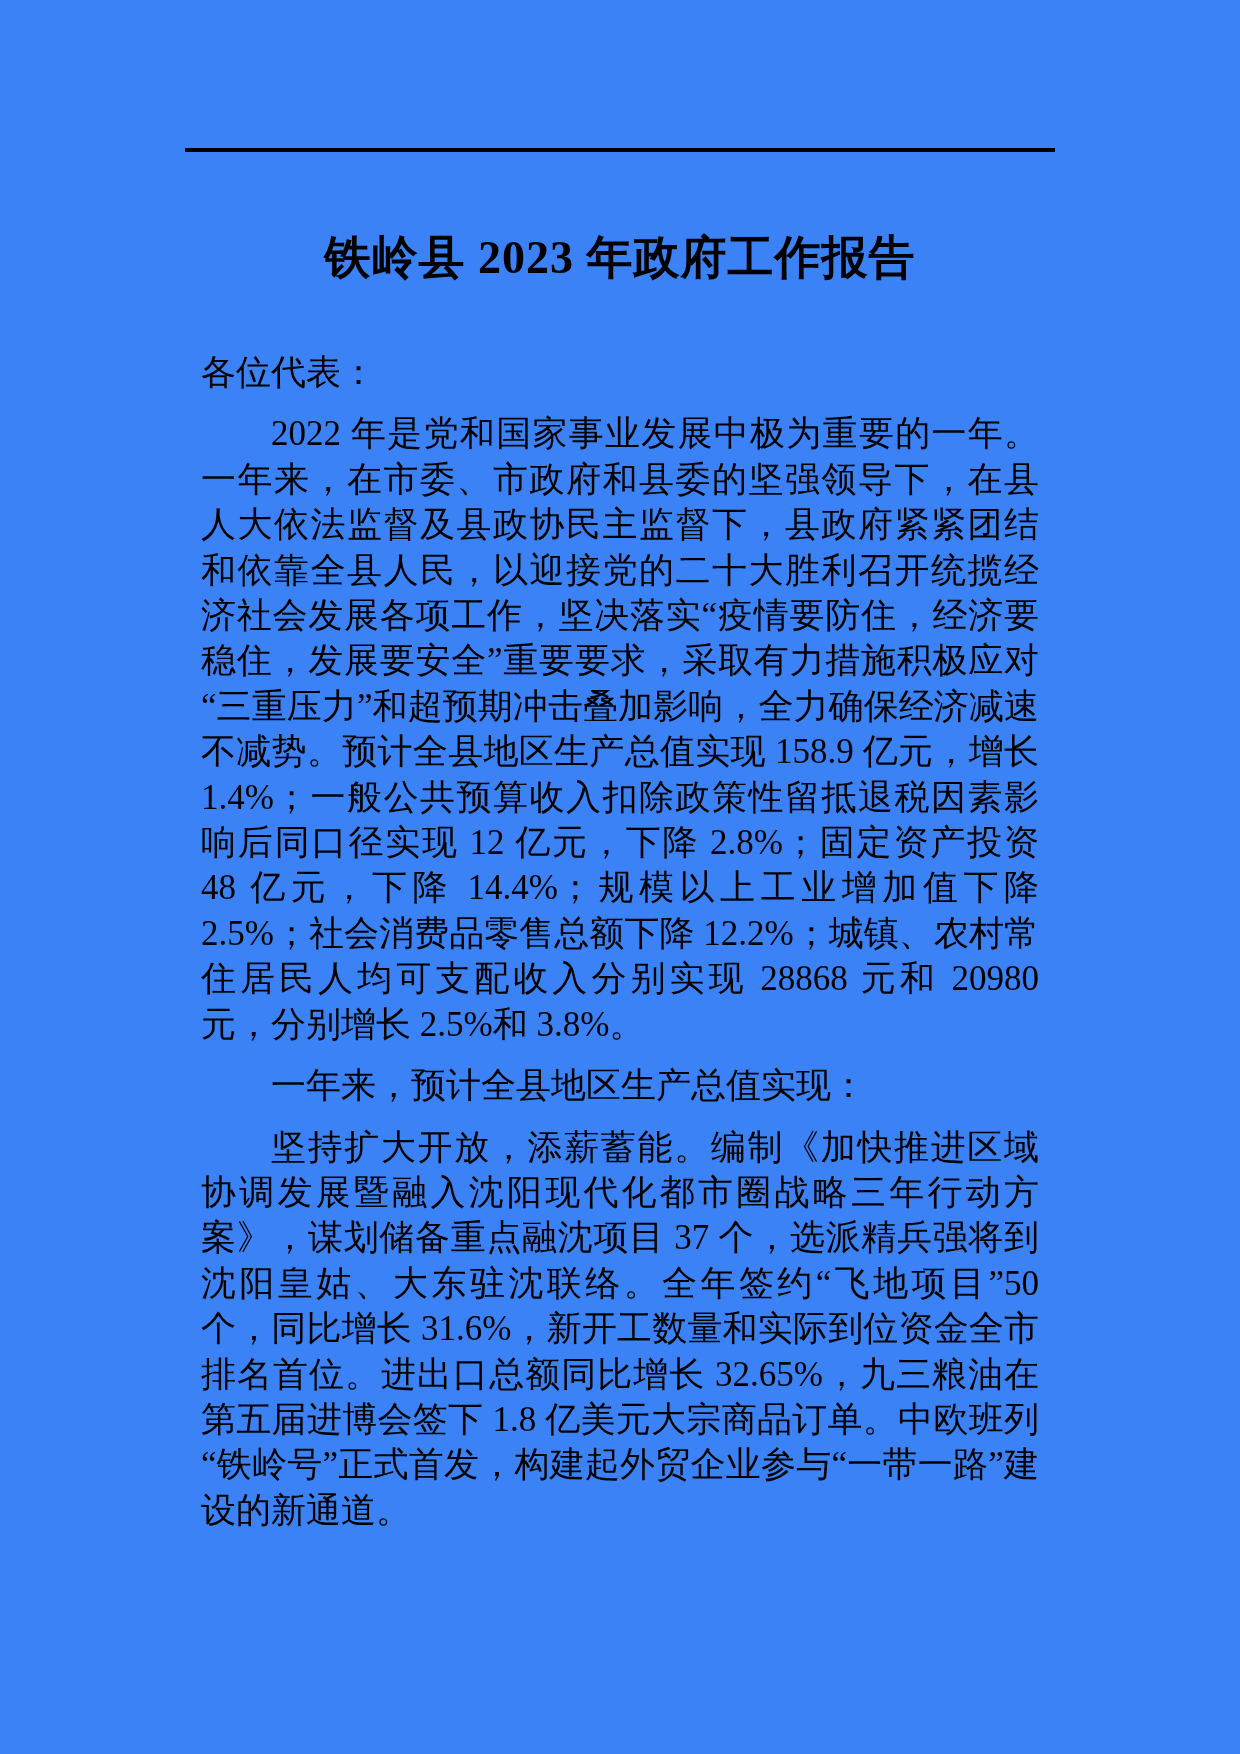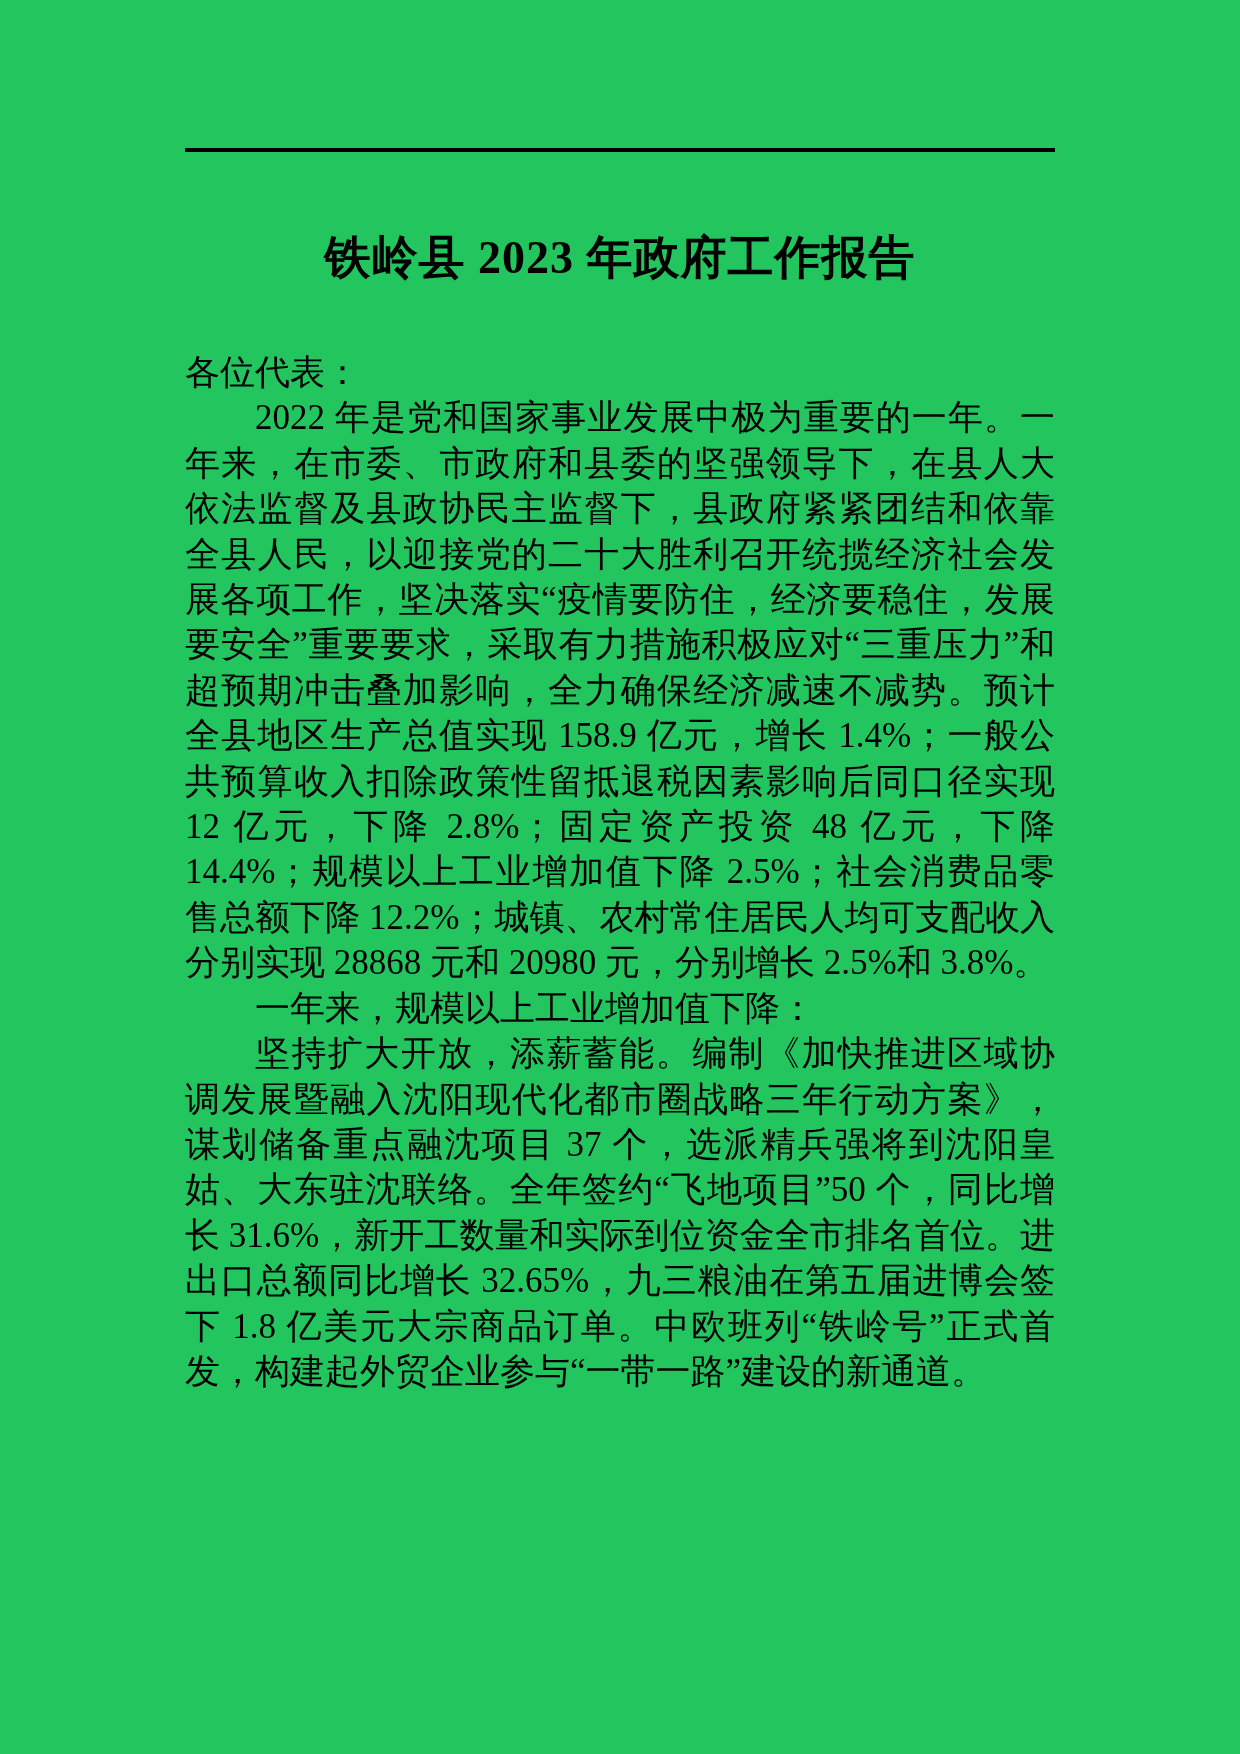--- a/index.html
+++ b/index.html
@@ -4,21 +4,21 @@
 <style>
   html, body {
     margin: 0;
     padding: 0;
     background: #ffffff;
   }
   .page {
     position: relative;
     width: 1240px;
     height: 1754px;
-    background: #22c55e;
+    background: #3b82f6;
     color: #000000;
     font-family: "Liberation Serif", "DejaVu Serif", serif;
     overflow: hidden;
   }
   .content {
     width: 870px;
     margin: 0 auto;
   }
   .rule {
     margin-top: 148px;
@@ -34,21 +34,21 @@
     letter-spacing: 1px;
   }
   .body {
     margin-top: 62px;
     font-size: 35px;
     line-height: 45.4px;
     text-align: justify;
     text-justify: inter-ideograph;
   }
   .para {
-    margin: 0;
+    margin: 16px;
     padding: 0;
     text-indent: 2em;
     word-break: break-word;
   }
   .para.no-indent {
     text-indent: 0;
   }
   .para.heading {
     font-weight: bold;
   }
@@ -56,17 +56,17 @@
 </head>
 <body>
 
 <div class="page">
   <div class="content">
     <div class="rule"></div>
     <h1 class="title">铁岭县 2023 年政府工作报告</h1>
     <div class="body">
       <p class="para no-indent">各位代表：</p>
       <p class="para">2022 年是党和国家事业发展中极为重要的一年。一年来，在市委、市政府和县委的坚强领导下，在县人大依法监督及县政协民主监督下，县政府紧紧团结和依靠全县人民，以迎接党的二十大胜利召开统揽经济社会发展各项工作，坚决落实“疫情要防住，经济要稳住，发展要安全”重要要求，采取有力措施积极应对“三重压力”和超预期冲击叠加影响，全力确保经济减速不减势。预计全县地区生产总值实现 158.9 亿元，增长 1.4%；一般公共预算收入扣除政策性留抵退税因素影响后同口径实现 12 亿元，下降 2.8%；固定资产投资 48 亿元，下降 14.4%；规模以上工业增加值下降 2.5%；社会消费品零售总额下降 12.2%；城镇、农村常住居民人均可支配收入分别实现 28868 元和 20980 元，分别增长 2.5%和 3.8%。</p>
-      <p class="para">一年来，规模以上工业增加值下降：</p>
+      <p class="para">一年来，预计全县地区生产总值实现：</p>
       <p class="para">坚持扩大开放，添薪蓄能。编制《加快推进区域协调发展暨融入沈阳现代化都市圈战略三年行动方案》，谋划储备重点融沈项目 37 个，选派精兵强将到沈阳皇姑、大东驻沈联络。全年签约“飞地项目”50 个，同比增长 31.6%，新开工数量和实际到位资金全市排名首位。进出口总额同比增长 32.65%，九三粮油在第五届进博会签下 1.8 亿美元大宗商品订单。中欧班列“铁岭号”正式首发，构建起外贸企业参与“一带一路”建设的新通道。</p>
     </div>
   </div>
 </div>
 
 </body></html>

